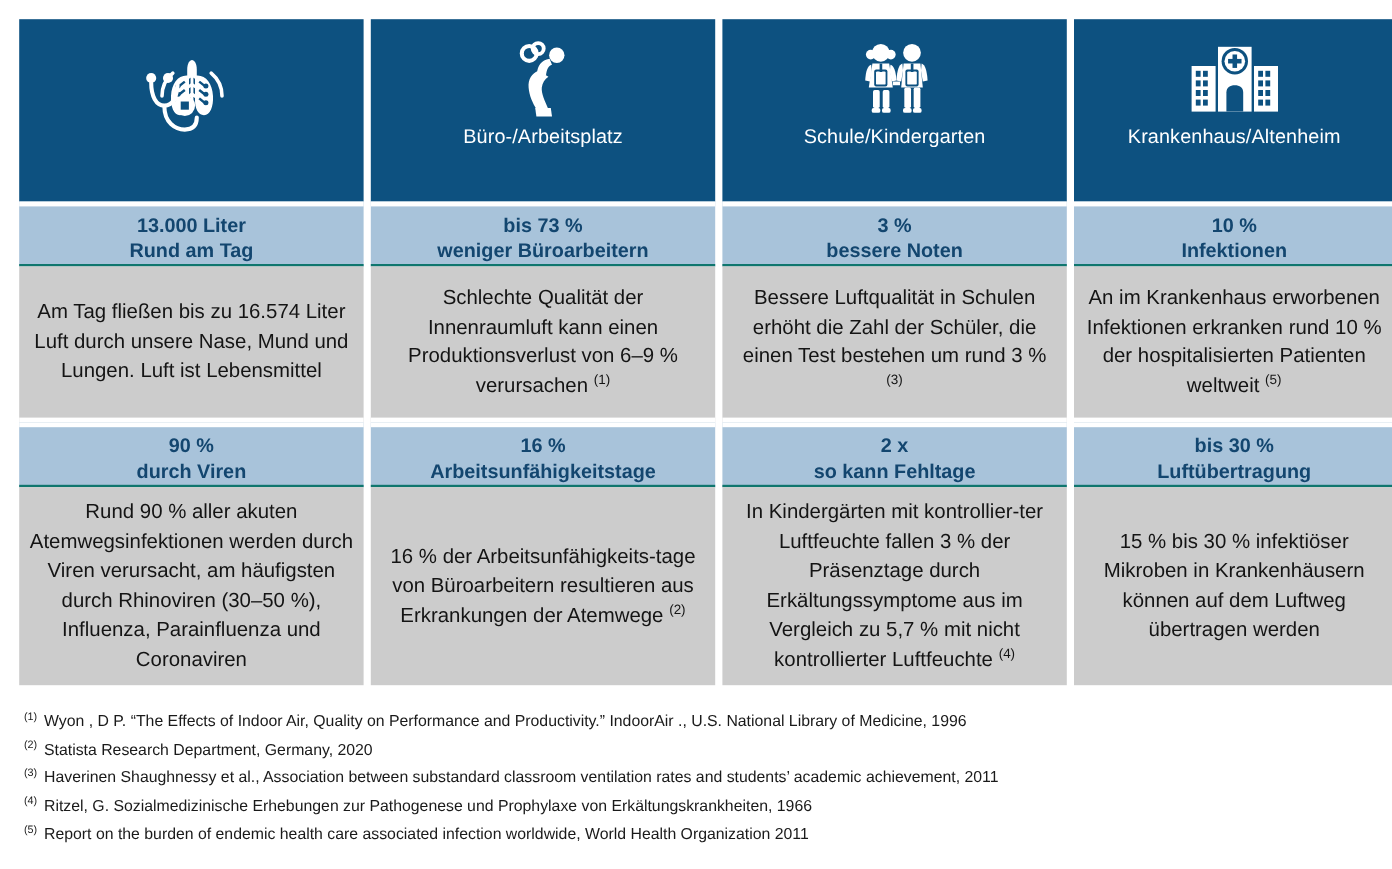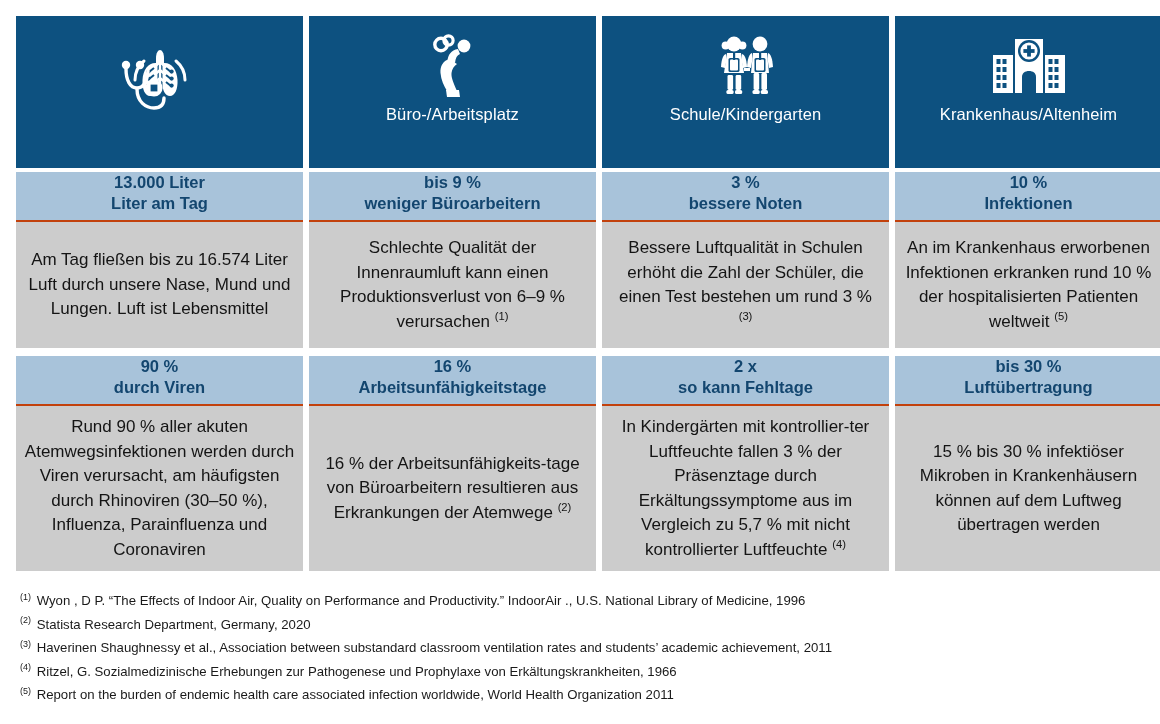--- a/index.html
+++ b/index.html
@@ -68,23 +68,23 @@
     background: #a8c3da;
     color: #13466f;
     font-weight: bold;
     font-size: 16.5px;
     line-height: 21px;
     text-align: center;
     height: 54px;
     display: flex;
     flex-direction: column;
     align-items: center;
-    justify-content: flex-start;
+    justify-content: flex-end;
     border-top: 4px solid #ffffff;
-    border-bottom: 2px solid #c2410c;
+    border-bottom: 2px solid #0f766e;
     box-sizing: border-box;
   }
   .band .l1, .band .l2 { display: block; white-space: nowrap; }
 
   
   .body-cell {
     background: #cccccc;
     color: #141414;
     font-size: 17px;
     line-height: 24.5px;
@@ -153,21 +153,21 @@
             <path d="M23 45 C23 58 32 64 40 64 C47 64 50 60 50 54" stroke="#ffffff" stroke-width="3.4" fill="none" stroke-linecap="round"></path>
             <circle cx="40" cy="44" r="8.6"></circle>
             <rect x="36.6" y="40.6" width="6.8" height="6.8" fill="#0d5180"></rect>
           </svg>
         </div>
         <div class="head-label"></div>
       </div>
 
       <div class="band">
         <span class="l1">13.000 Liter</span>
-        <span class="l2">Liter am Tag</span>
+        <span class="l2">Rund am Tag</span>
       </div>
       <div class="r1">
         <div class="body-cell">
           <span class="txt">Am Tag fließen bis zu 16.574 Liter Luft durch unsere Nase, Mund und Lungen. Luft ist Lebensmittel</span>
         </div>
       </div>
 
       <div class="band">
         <span class="l1">90 %</span>
         <span class="l2">durch Viren</span>
@@ -189,21 +189,21 @@
             <path d="M41 16 C34 17 31 22 30.5 28 L38 30 C38.5 25 40 22 43 21 Z"></path>
             <path d="M32 26 C26 28 23 33 23.5 40 C24 47 27 53 30 58 L40 58 C37 51 34 45 34.5 40
                      C35 36 37 33 40 31 Z"></path>
             <path d="M29 57 L42 57 L43 64 L30 64 Z"></path>
           </svg>
         </div>
         <div class="head-label">Büro-/Arbeitsplatz</div>
       </div>
 
       <div class="band">
-        <span class="l1">bis 9 %</span>
+        <span class="l1">bis 73 %</span>
         <span class="l2">weniger Büroarbeitern</span>
       </div>
       <div class="r1">
         <div class="body-cell">
           <span class="txt"><span>Schlechte Qualität der Innenraumluft kann einen Produktionsverlust von 6–9 % verursachen</span> <sup>(1)</sup></span>
         </div>
       </div>
 
       <div class="band">
         <span class="l1">16 %</span>

